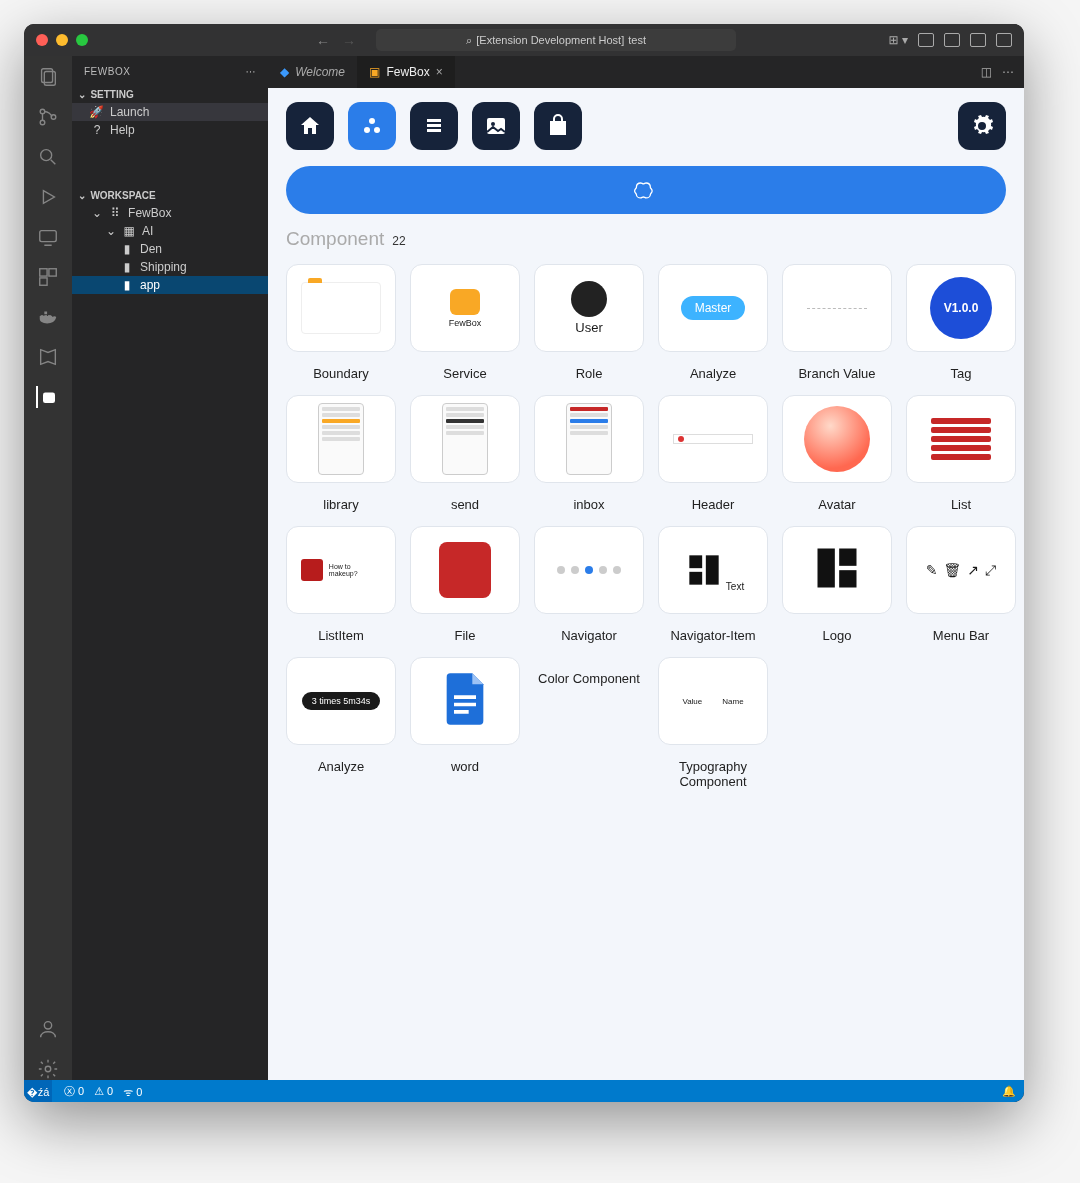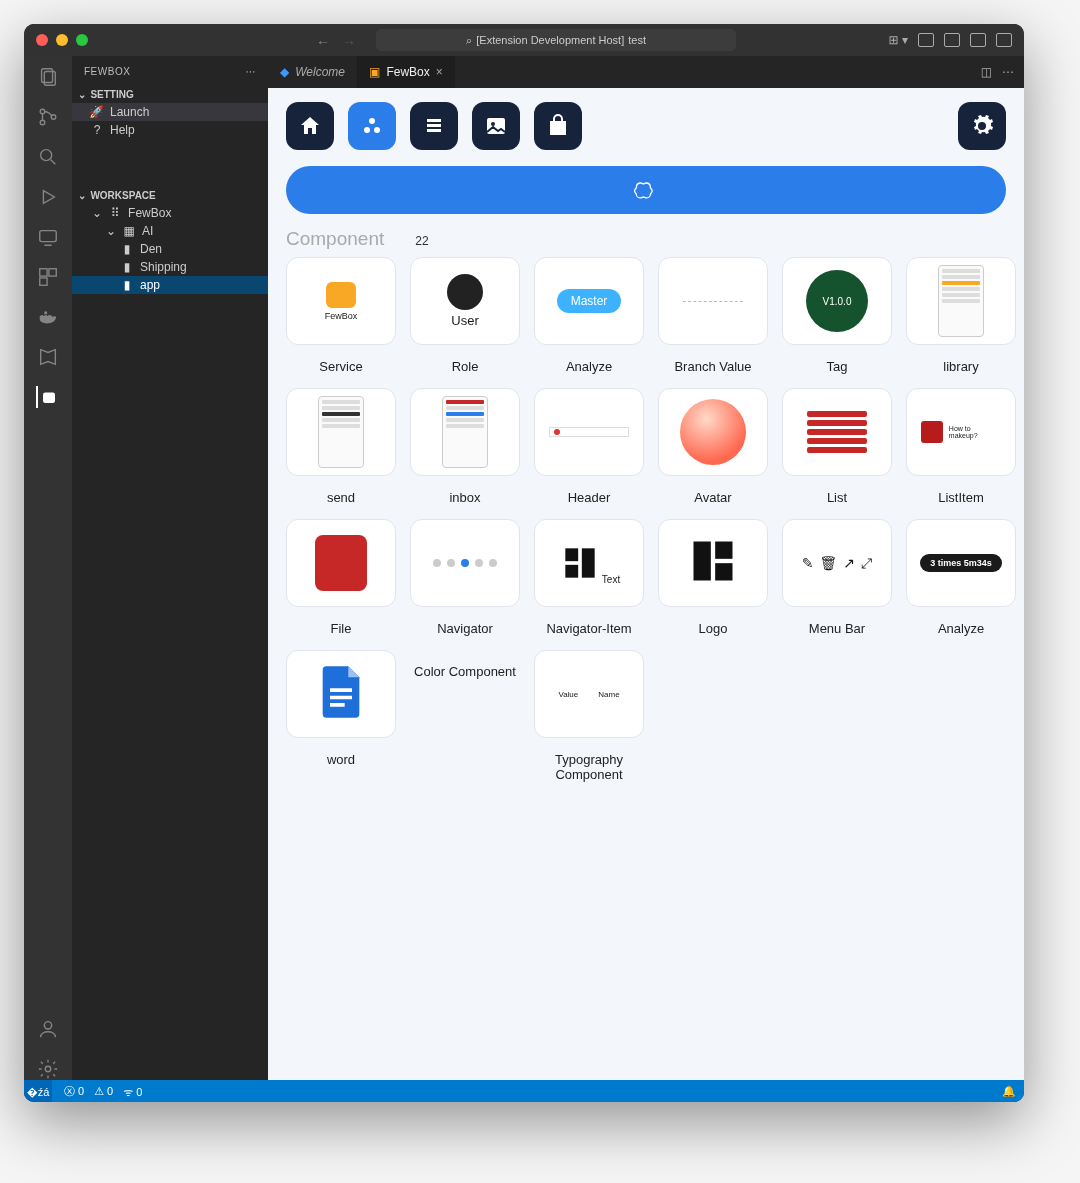--- a/index.html
+++ b/index.html
@@ -52,35 +52,35 @@
 
 
 .fewbox { flex: 1; background: #f3f6fb; padding: 8px 18px 20px; overflow: auto; color: #1a1a1a; }
 .fb-toolbar { display: flex; gap: 14px; align-items: center; margin: 6px 0 16px; }
 .fb-btn { width: 48px; height: 48px; border-radius: 12px; background: #16233a; display: flex; align-items: center; justify-content: center; }
 .fb-btn.sel { background: #2b7de9; }
 .fb-btn svg { width: 24px; height: 24px; fill: #fff; }
 .fb-btn.settings { margin-left: auto; }
 .fb-banner { background: #2b7de9; border-radius: 24px; height: 48px; display: flex; align-items: center; justify-content: center; margin-bottom: 14px; }
 .fb-banner svg { width: 28px; height: 24px; stroke: #fff; fill: none; }
-.fb-section { display: flex; align-items: baseline; gap: 31px; margin-bottom: 7px; }
+.fb-section { display: flex; align-items: baseline; gap: 8px; margin-bottom: 14px; }
 .fb-section-title { color: #aaa; font-size: 19px; }
 .fb-section-count { font-size: 12px; color: #333; }
 .grid { display: grid; grid-template-columns: repeat(6, 1fr); gap: 14px 14px; }
 .card-wrap { display: flex; flex-direction: column; align-items: center; }
 .card { width: 110px; height: 88px; border: 1px solid #e0e5ec; border-radius: 12px; background: #fff; display: flex; align-items: center; justify-content: center; overflow: hidden; }
 .card-label { font-size: 13px; color: #222; margin-top: 14px; text-align: center; }
 
 
 .thumb { font-size: 10px; text-align: center; }
 .master-pill { background: #3db3ff; color: #fff; padding: 5px 14px; border-radius: 14px; font-size: 12px; }
-.tag-circle { width: 62px; height: 62px; border-radius: 50%; background: #14532d; color: #fff; display: flex; align-items: center; justify-content: center; font-weight: 400; font-size: 10px; }
+.tag-circle { width: 62px; height: 62px; border-radius: 50%; background: #1d4ed8; color: #fff; display: flex; align-items: center; justify-content: center; font-weight: 700; font-size: 12px; }
 .role-thumb { width: 36px; height: 36px; border-radius: 50%; background: #222; display: inline-block; }
 .logo-thumb svg { width: 52px; height: 52px; }
-.analyze-pill { background: #1a1a1a; color: #fff; border-radius: 12px; padding: 4px 10px; font-size: 9px; font-weight: 700; }
+.analyze-pill { background: #1a1a1a; color: #fff; border-radius: 12px; padding: 4px 10px; font-size: 9px; font-weight: 400; }
 .word-thumb svg { width: 44px; height: 52px; }
 .file-thumb { width: 52px; height: 56px; background: #c62828; border-radius: 8px; }
 .listitem-thumb { width: 80px; display: flex; gap: 6px; align-items: center; }
 .listitem-red { width: 22px; height: 22px; background: #b71c1c; border-radius: 3px; }
 .service-thumb { width: 30px; height: 26px; background: #f9a825; border-radius: 6px; }
 .navitem-thumb svg { width: 44px; height: 44px; }
 .menubar-thumb { display: flex; gap: 6px; font-size: 14px; }
 .avatar-thumb { width: 66px; height: 66px; border-radius: 50%; background: radial-gradient(circle at 40% 30%, #ffd9c9, #ff6850 70%); }
 .list-thumb { width: 60px; display: flex; flex-direction: column; gap: 3px; }
 .list-row { width: 100%; height: 6px; background: #c62828; border-radius: 2px; }
@@ -317,20 +317,28 @@
             </svg>
         </div>
 
         <div class="fb-section">
           <span class="fb-section-title">Component</span>
           <span class="fb-section-count">22</span>
         </div>
 
         <div class="grid">
 
+          <div class="card-wrap">
+              <div class="card">
+                <div class="boundary-thumb">
+                  <div class="boundary-tab"></div>
+                </div>
+              </div>
+              <div class="card-label">Boundary</div>
+            </div>
 
           <div class="card-wrap">
               <div class="card">
                 <div class="thumb" style="display:flex;flex-direction:column;align-items:center;gap:3px">
                   <div class="service-thumb"></div>
                   <span style="font-size:9px">FewBox</span>
                 </div>
               </div>
               <div class="card-label">Service</div>
             </div>

